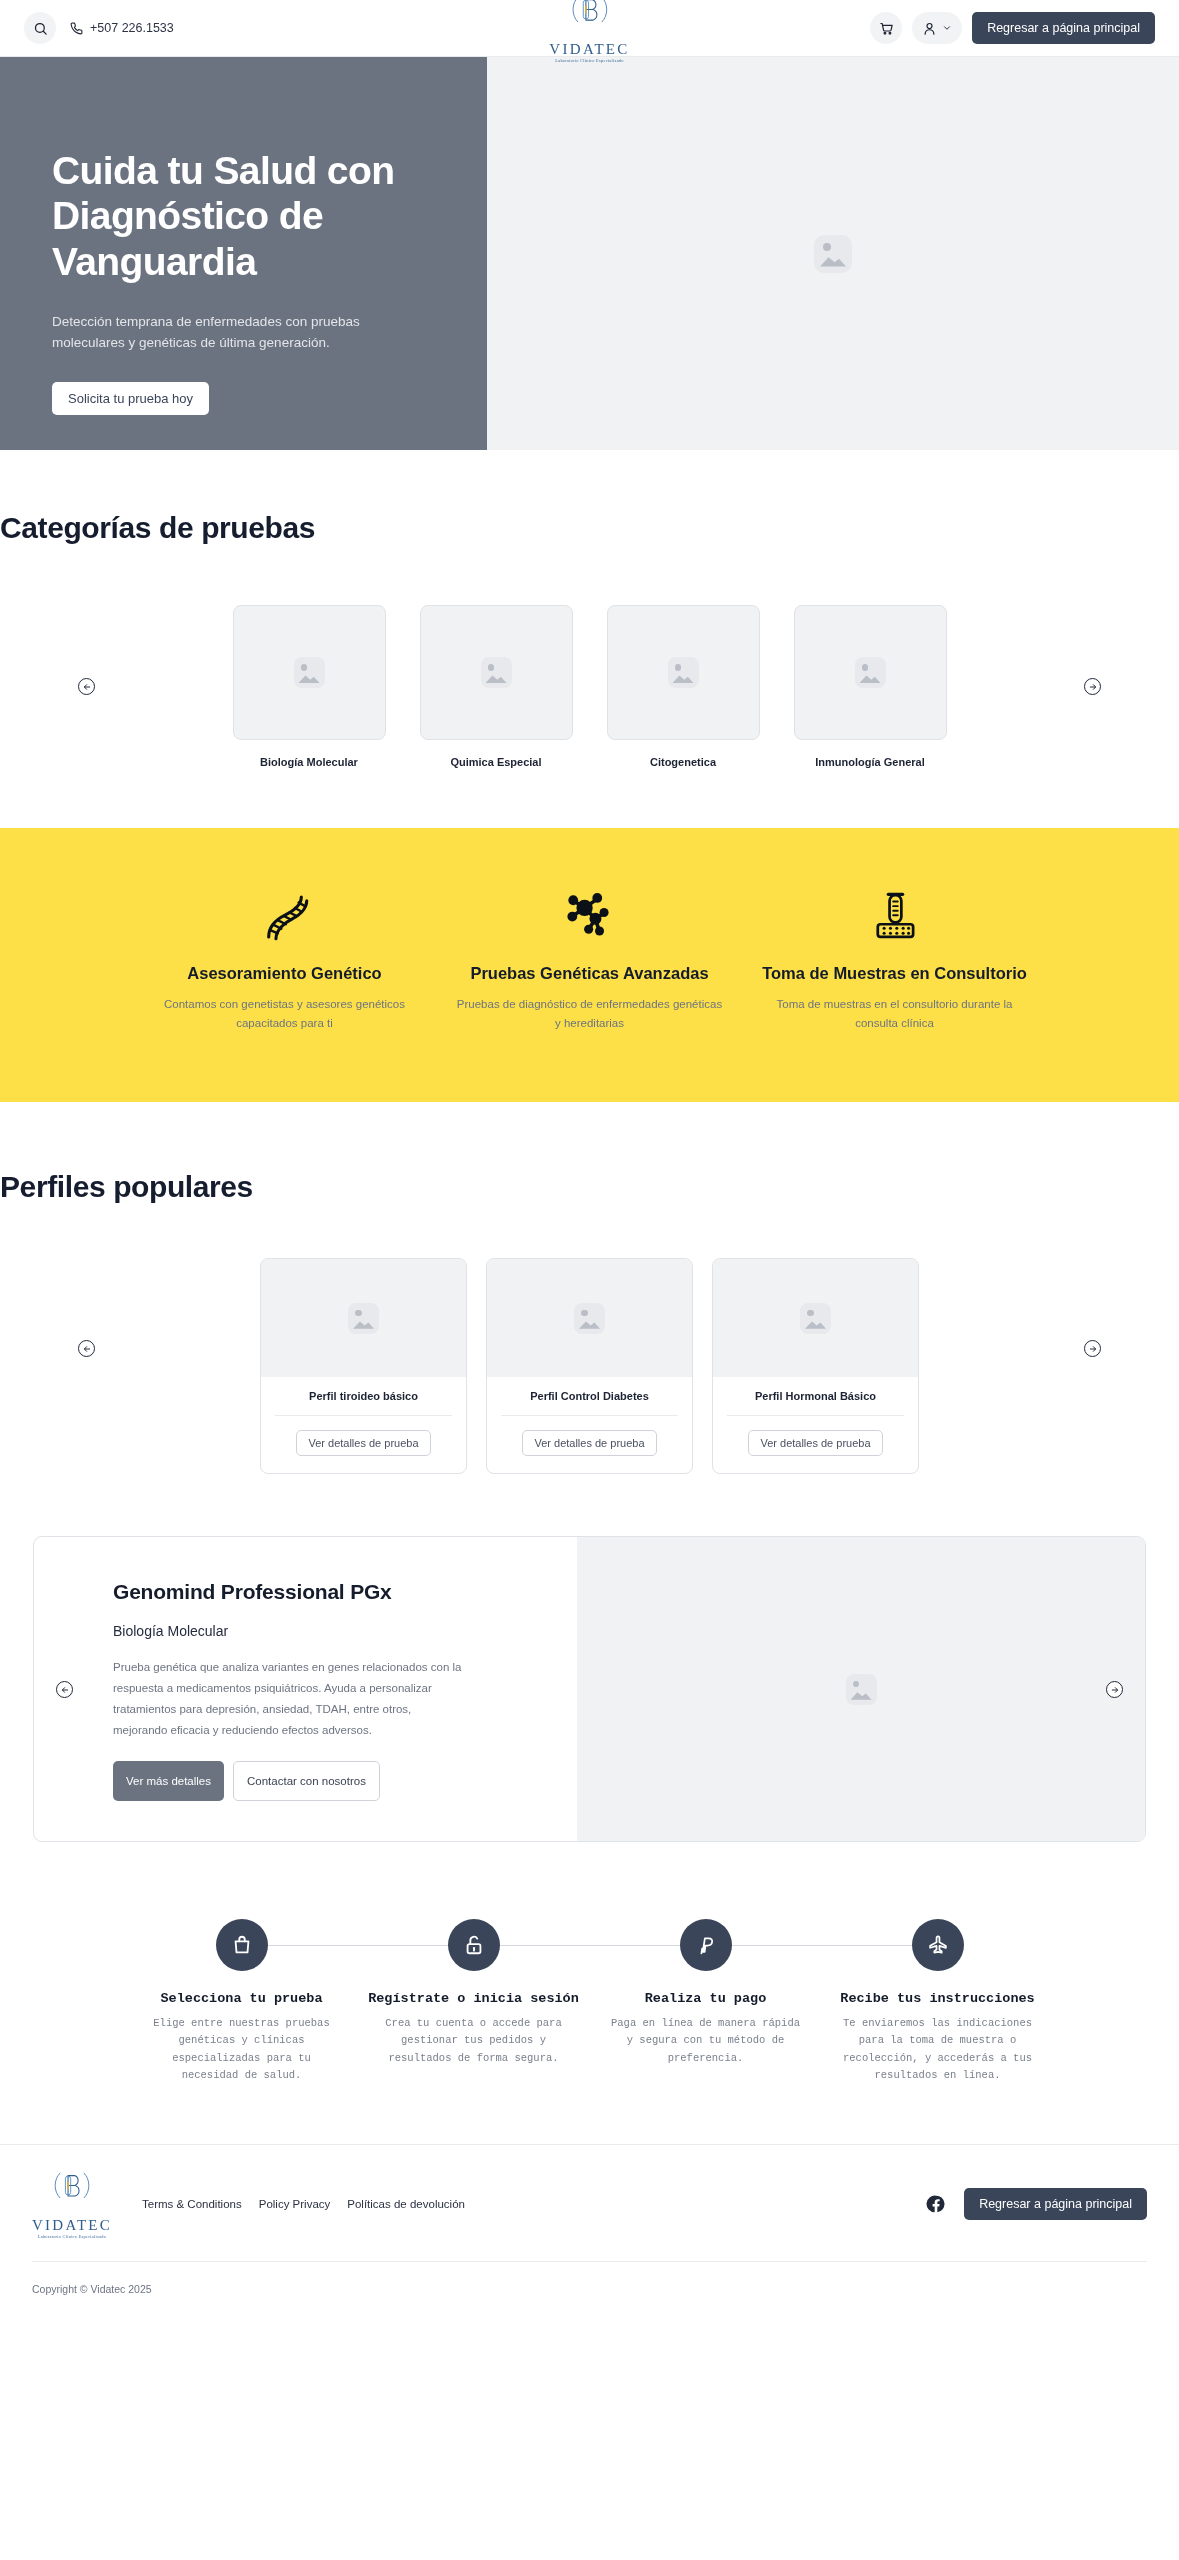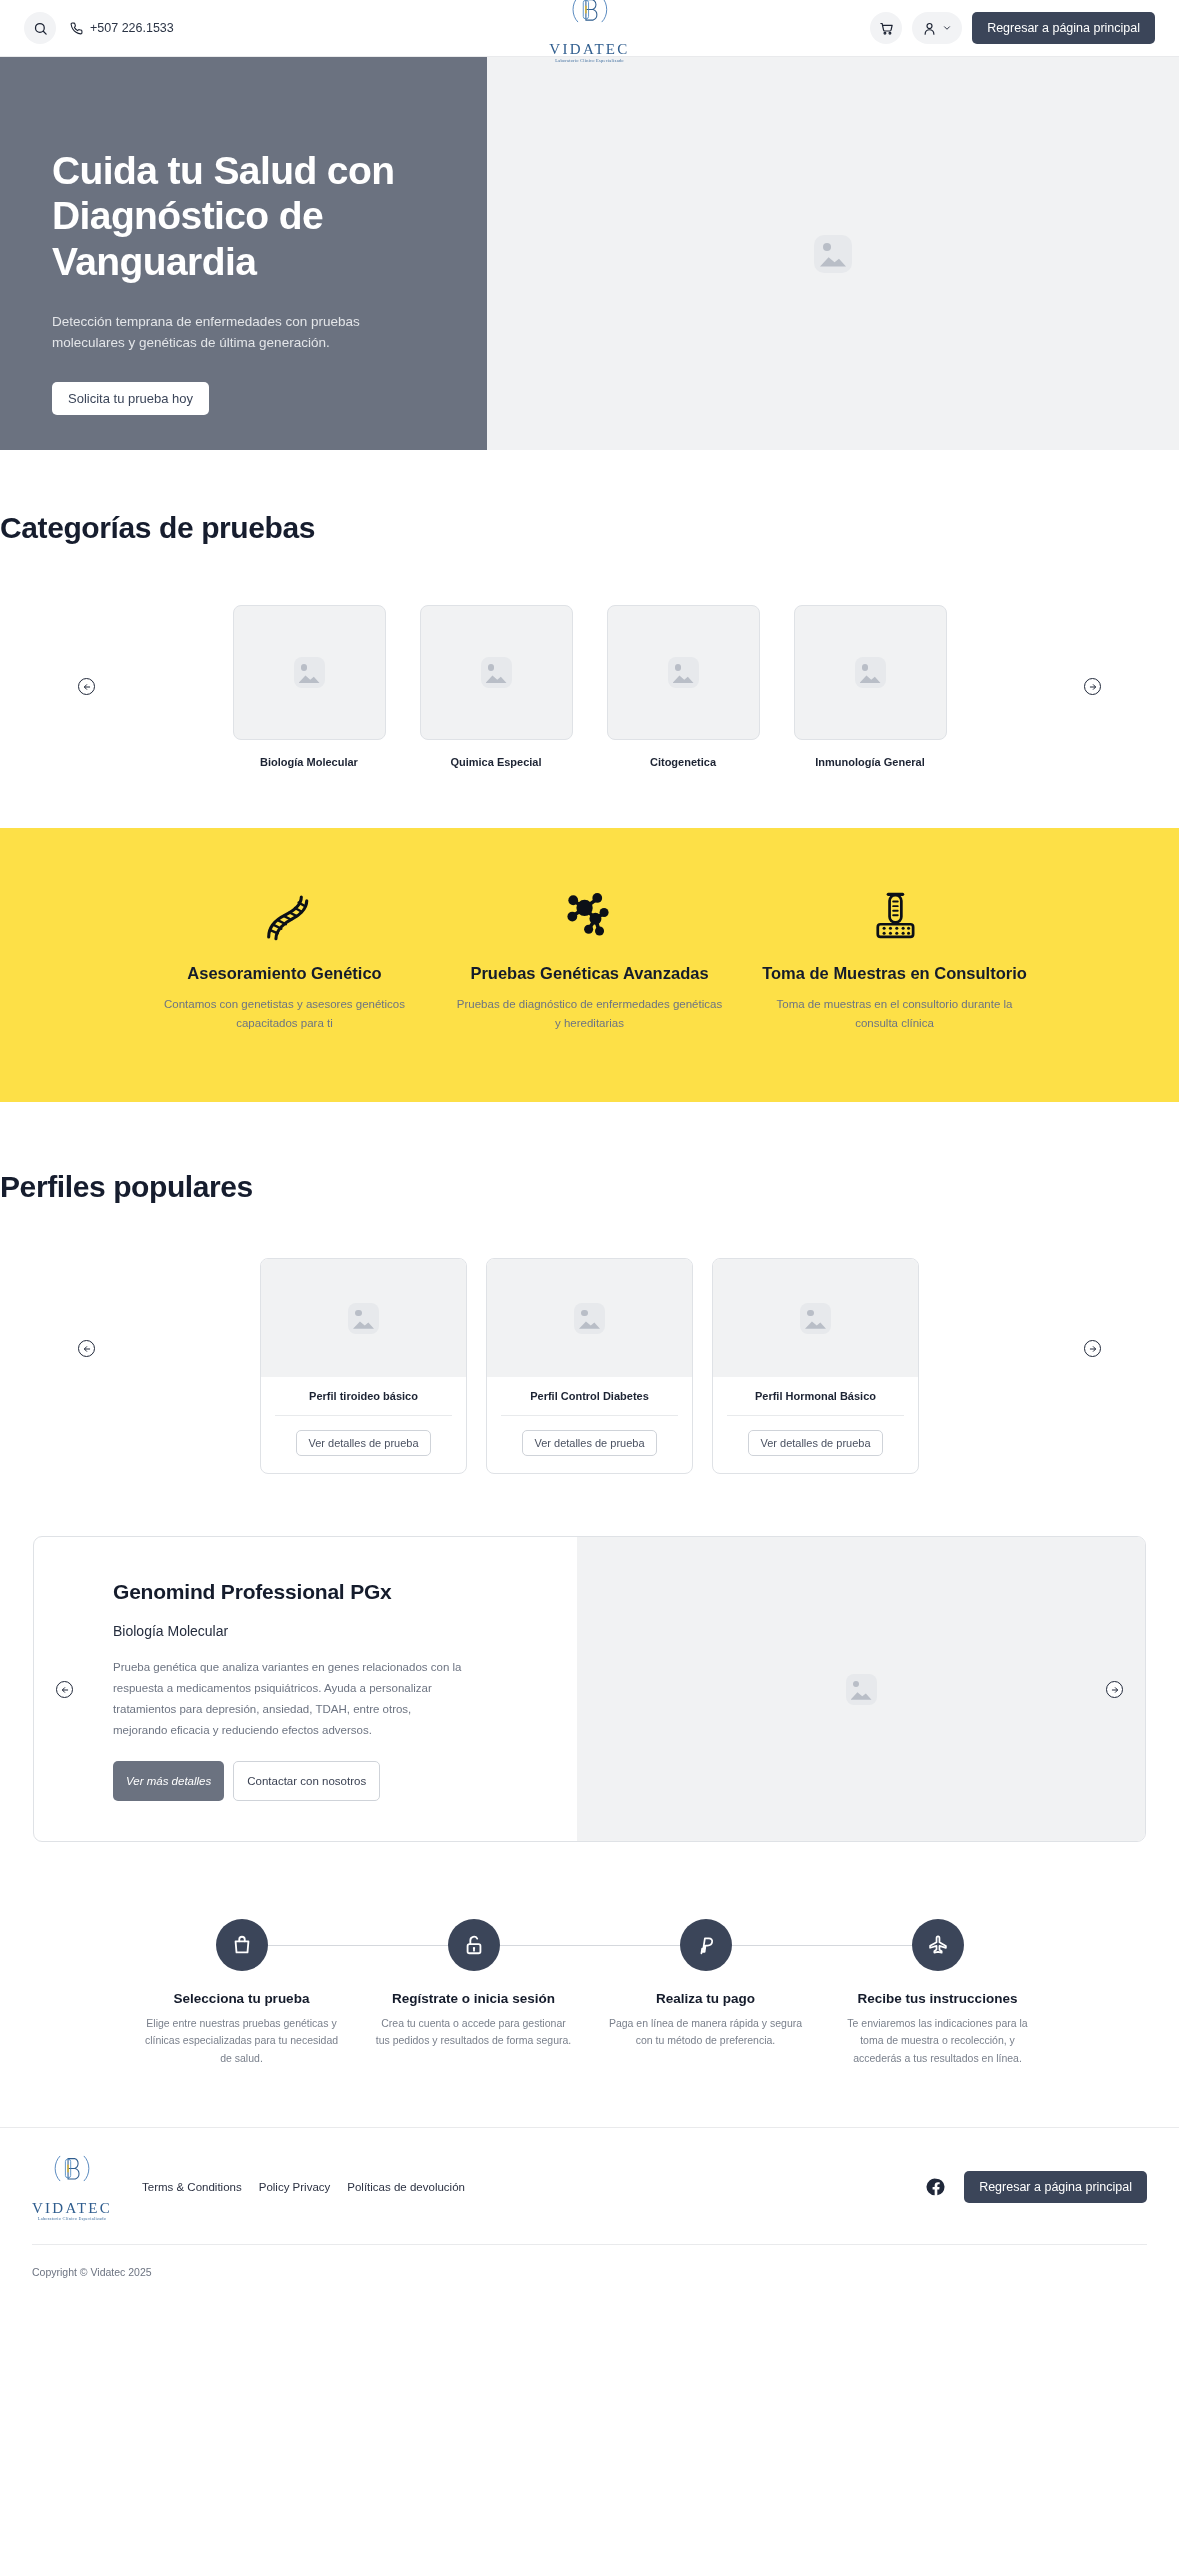--- a/index.html
+++ b/index.html
@@ -186,38 +186,38 @@
   .feat-title { font-size: 21px; font-weight: 700; color: #151c2c; letter-spacing: -0.2px; }
   .feat-cat { font-size: 14px; color: #242c3d; margin-top: 19px; }
   .feat-desc {
     font-size: 11.5px; color: #6d7482; line-height: 1.82;
     margin-top: 18px; max-width: 352px;
   }
   .feat-btns { display: flex; gap: 9px; margin-top: 20px; }
   .feat-btn-dark {
     background: #6b7280; color: #fff; border: none; border-radius: 5px;
     font-family: "Liberation Sans", sans-serif;
-    font-size: 11.5px; padding: 14px 13px; cursor: pointer; font-style: italic;
+    font-size: 11.5px; padding: 14px 13px; cursor: pointer;
   }
   .feat-btn-light {
     background: #fff; color: #3b4253; border: 1px solid #cfd3d9; border-radius: 5px;
     font-family: "Liberation Sans", sans-serif;
     font-size: 11.5px; padding: 8px 13px; cursor: pointer;
   }
   .feat-right {
     flex: 1; background: #f1f2f3;
     display: flex; align-items: center; justify-content: center;
   }
 
   
   .steps {
     margin-top: 74px; padding: 0 36px 60px 36px;
     display: flex; justify-content: center;
   }
-  .step { width: 232px; text-align: center; position: relative; }
+  .step { width: 232px; text-align: center; position: relative; font-family: Liberation Mono, monospace; }
   .step-top { height: 58px; display: flex; align-items: center; justify-content: center; position: relative; }
   .step-circle {
     width: 52px; height: 52px; border-radius: 50%; background: #3b4559;
     display: flex; align-items: center; justify-content: center; z-index: 2;
   }
   .step-line {
     position: absolute; top: 50%; height: 1px; background: #d5d8dd; z-index: 1;
   }
   .step-line.l { left: 0; right: 50%; margin-right: 26px; }
   .step-line.r { right: 0; left: 50%; margin-left: 26px; }

